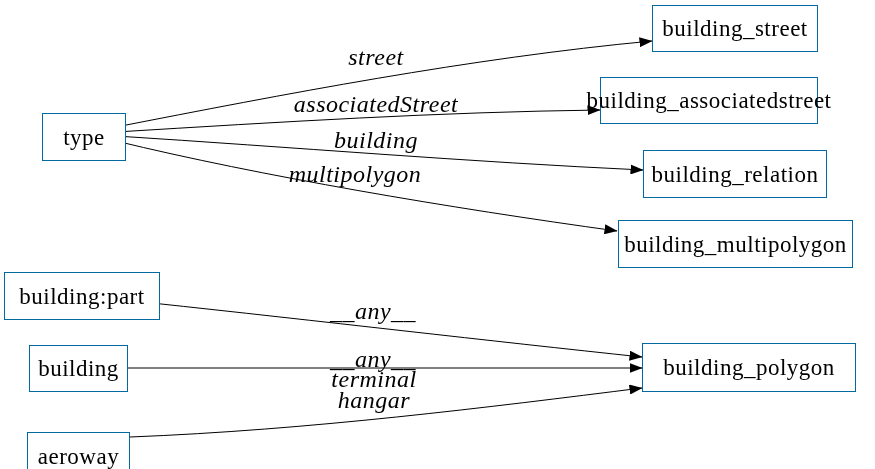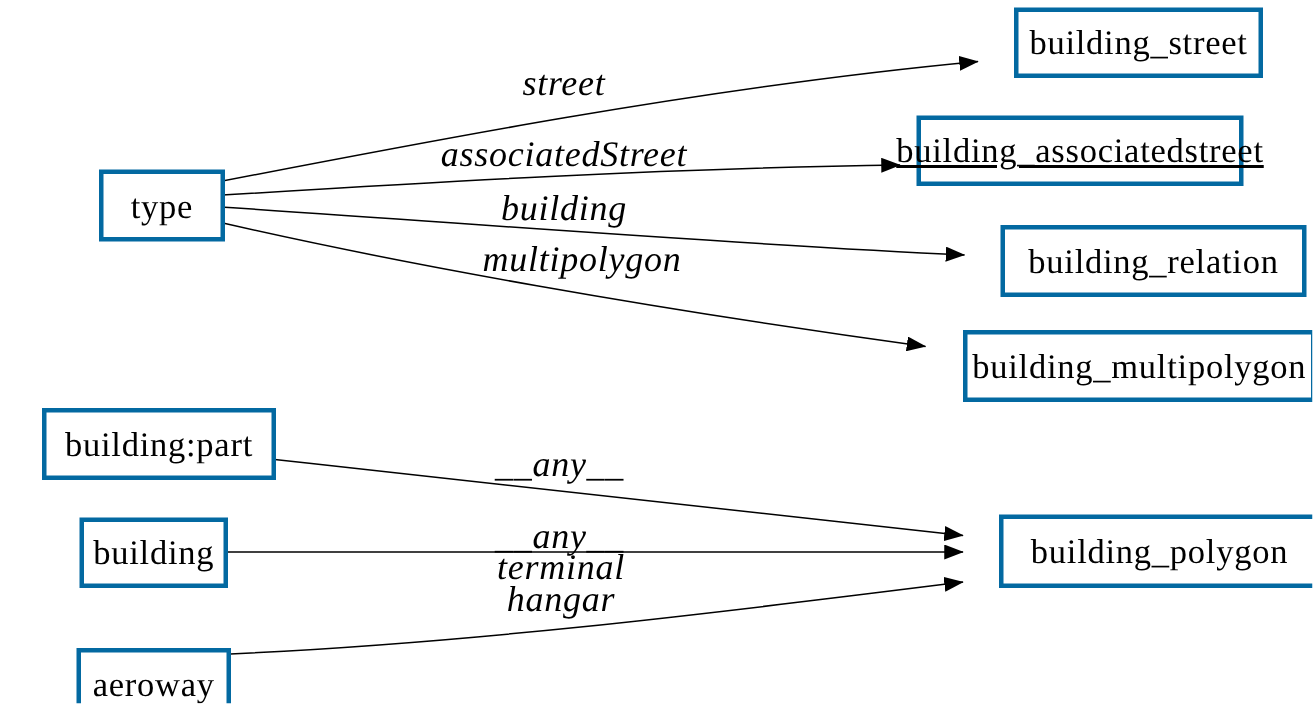--- a/index.html
+++ b/index.html
@@ -18,56 +18,55 @@
     width: 875px; height: 469px;
   }
   .edge-layer path.edge {
     fill: none;
     stroke: #000000;
     stroke-width: 1;
   }
   .node {
     position: absolute;
     box-sizing: border-box;
-    border: 3px solid #0369a1;
+    border: 1px solid #0369a1;
     background: #ffffff;
     display: flex;
     align-items: center;
     justify-content: center;
     font-size: 23px;
     letter-spacing: 0.5px;
     white-space: nowrap;
     line-height: 1;
-    margin-left: 24px;
   }
   .edge-label {
     position: absolute;
     transform: translate(-50%, -50%);
     font-size: 24px;
     letter-spacing: 0.5px;
     line-height: 21px;
     white-space: pre-line;
     text-align: center;
     font-style: italic;
   }
   
   .n-type      { left: 42px;  top: 113px; width: 84px;  height: 48px; }
   .n-street    { left: 652px; top: 5px;   width: 166px; height: 47px; }
-  .n-assoc     { left: 587px; top: 77px;  width: 218px; height: 47px; text-decoration: underline; }
-  .n-relation  { left: 643px; top: 150px; width: 204px; height: 48px; }
+  .n-assoc     { left: 600px; top: 77px;  width: 218px; height: 47px; }
+  .n-relation  { left: 643px; top: 150px; width: 184px; height: 48px; }
   .n-multi     { left: 618px; top: 220px; width: 235px; height: 48px; }
   .n-part      { left: 4px;   top: 272px; width: 156px; height: 48px; }
   .n-building  { left: 29px;  top: 345px; width: 99px;  height: 47px; }
   .n-aeroway   { left: 27px;  top: 432px; width: 103px; height: 48px; }
   .n-polygon   { left: 642px; top: 343px; width: 214px; height: 49px; }
   
   .l-street    { left: 376px; top: 57px;  }
   .l-assoc     { left: 376px; top: 104px; text-align: center; }
   .l-building  { left: 376px; top: 140px; }
-  .l-multi     { left: 388px; top: 174px; text-align: right; }
+  .l-multi     { left: 355px; top: 174px; text-align: right; }
   .l-any1      { left: 373px; top: 311px; }
   .l-any2      { left: 373px; top: 359px; }
   .l-terminal  { left: 374px; top: 390px; }
 </style>
 </head>
 <body>
 
 <div class="canvas">
 
   <svg class="edge-layer" width="875" height="469" viewBox="0 0 875 469" xmlns="http://www.w3.org/2000/svg">

